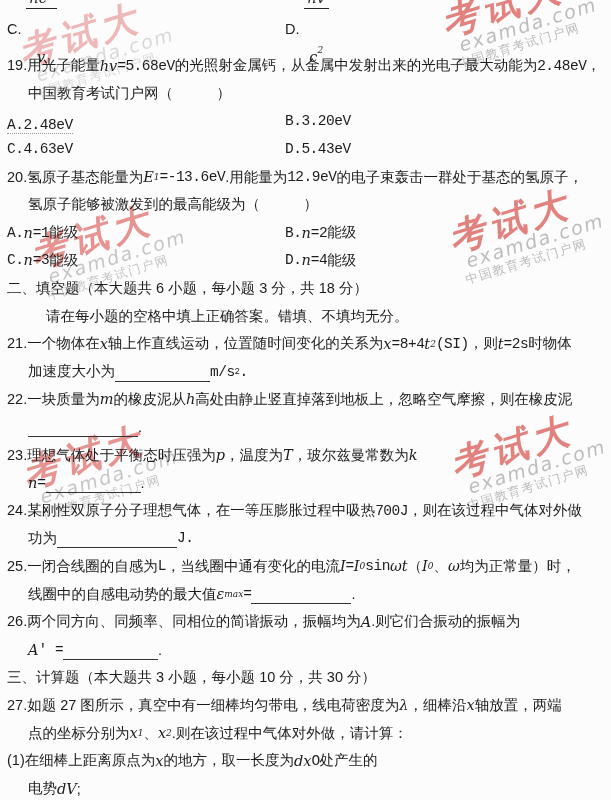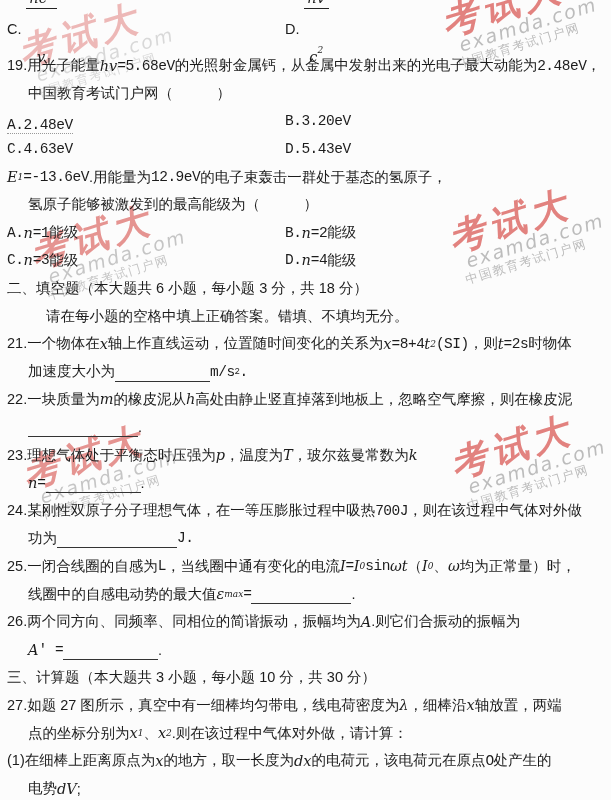--- a/index.html
+++ b/index.html
@@ -128,20 +128,21 @@
       </div>
       <div class="row i0">
         <div class="col c1">
           <span class="m">C.4.63eV</span>
         </div>
         <div class="col c2">
           <span class="m">D.5.43eV</span>
         </div>
       </div>
       <div class="row i0">
+        <span>20.氢原子基态能量为 </span>
         <span class="v">E</span>
         <span class="v sub">1</span>
         <span class="m">=-13.6eV</span>
         <span>.用能量为 </span>
         <span class="m">12.9eV</span>
         <span> 的电子束轰击一群处于基态的氢原子，</span>
       </div>
       <div class="row i1">
         <span>氢原子能够被激发到的最高能级为（　　　）</span>
       </div>
@@ -289,21 +290,20 @@
         <span>、</span>
         <span class="v">x</span>
         <span class="v sub">2</span>
         <span>.则在该过程中气体对外做，请计算：</span>
       </div>
       <div class="row i0">
         <span>(1)在细棒上距离原点为 </span>
         <span class="v">x</span>
         <span> 的地方，取一长度为 </span>
         <span class="v">dx</span>
-        <span> 的电荷元，该电荷元在原点 </span>
         <span class="m">O</span>
         <span> 处产生的</span>
       </div>
       <div class="row i1">
         <span>电势 </span>
         <span class="v">dV</span>
         <span>;</span>
       </div>
     </div>
 </div>

